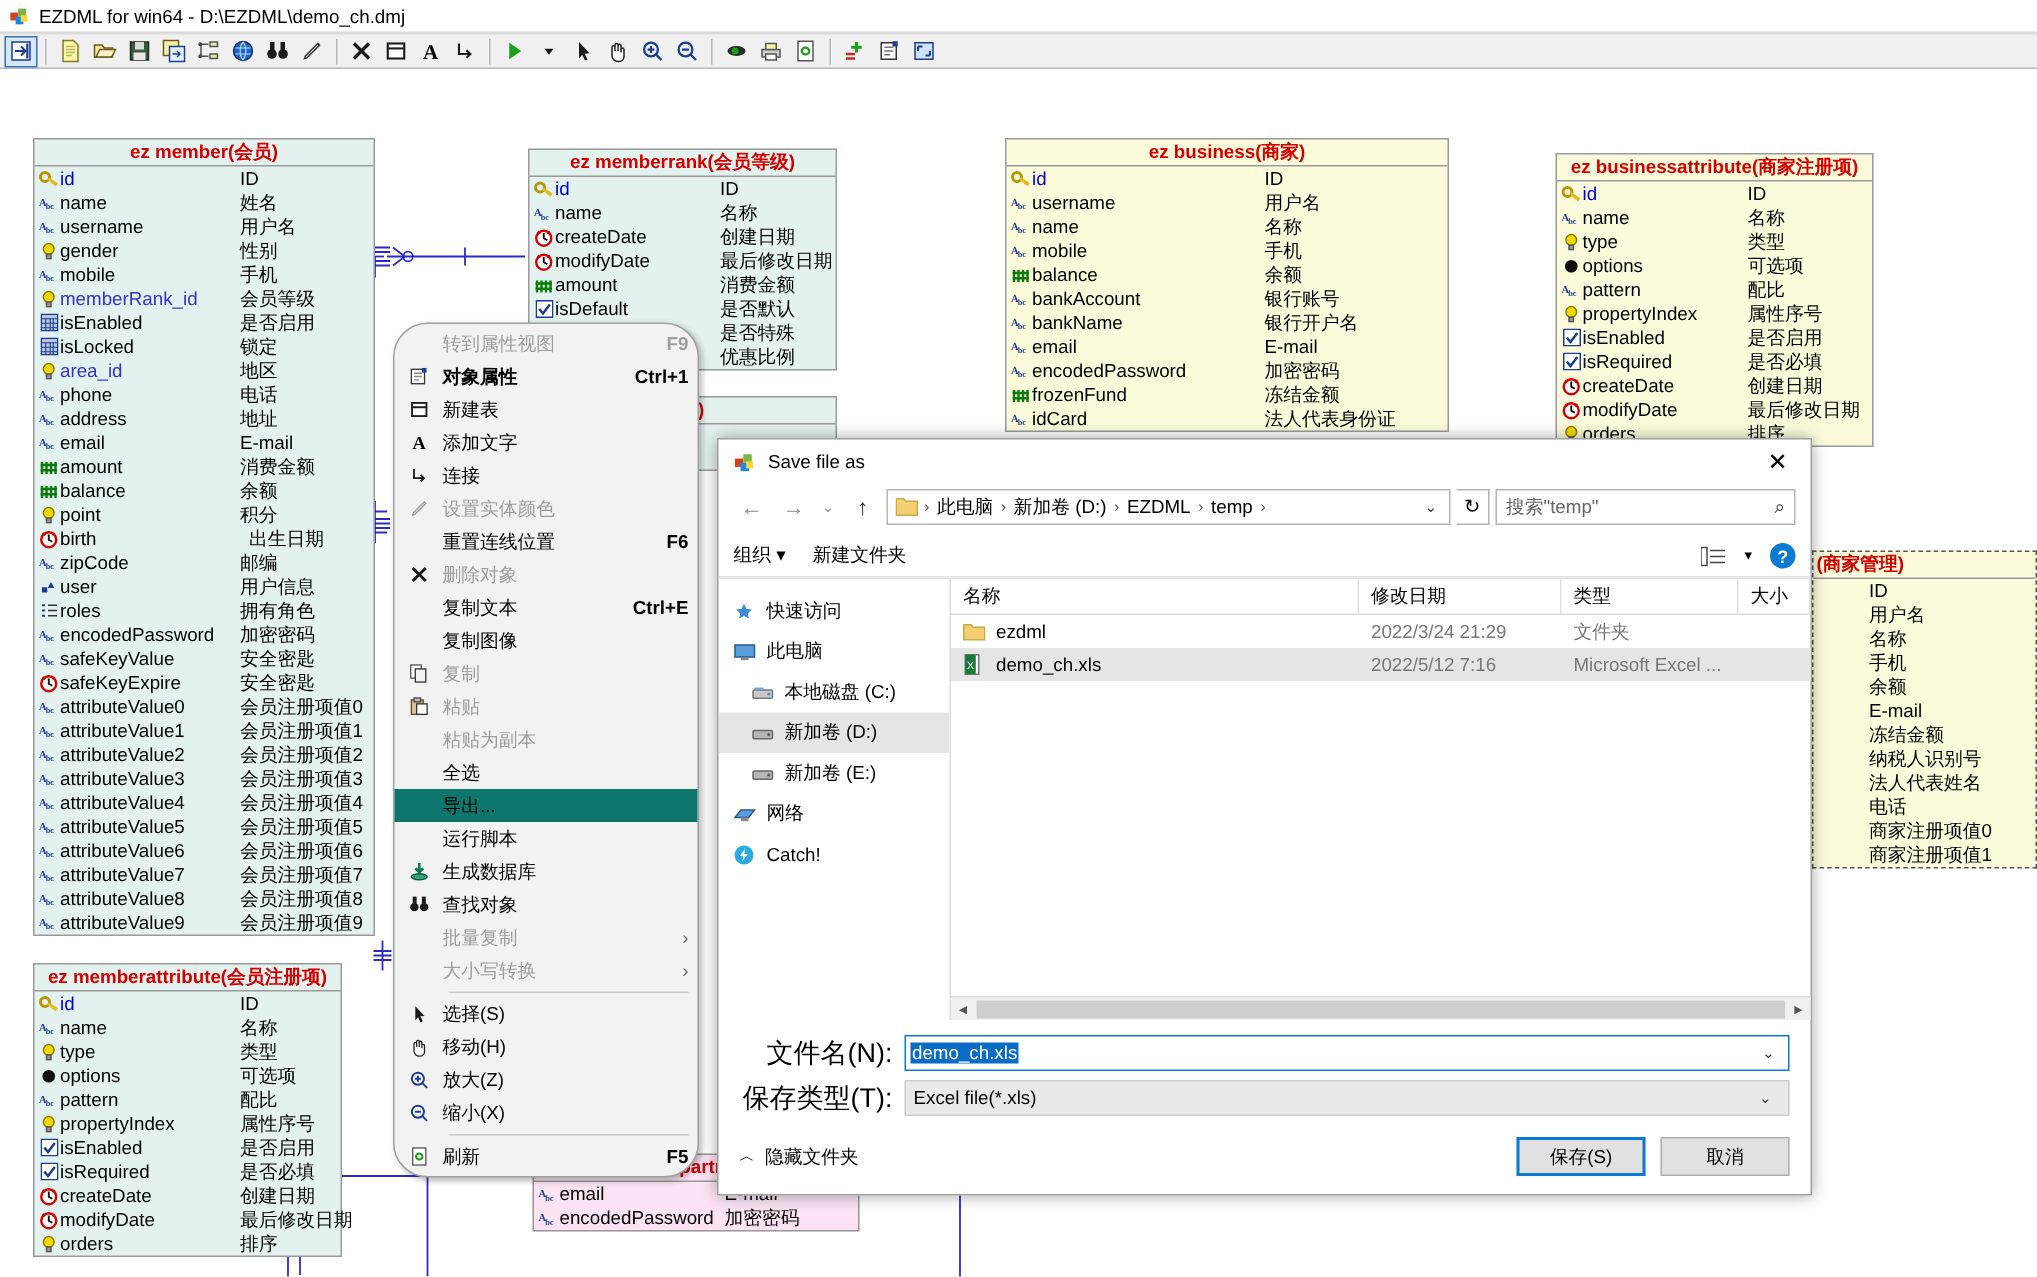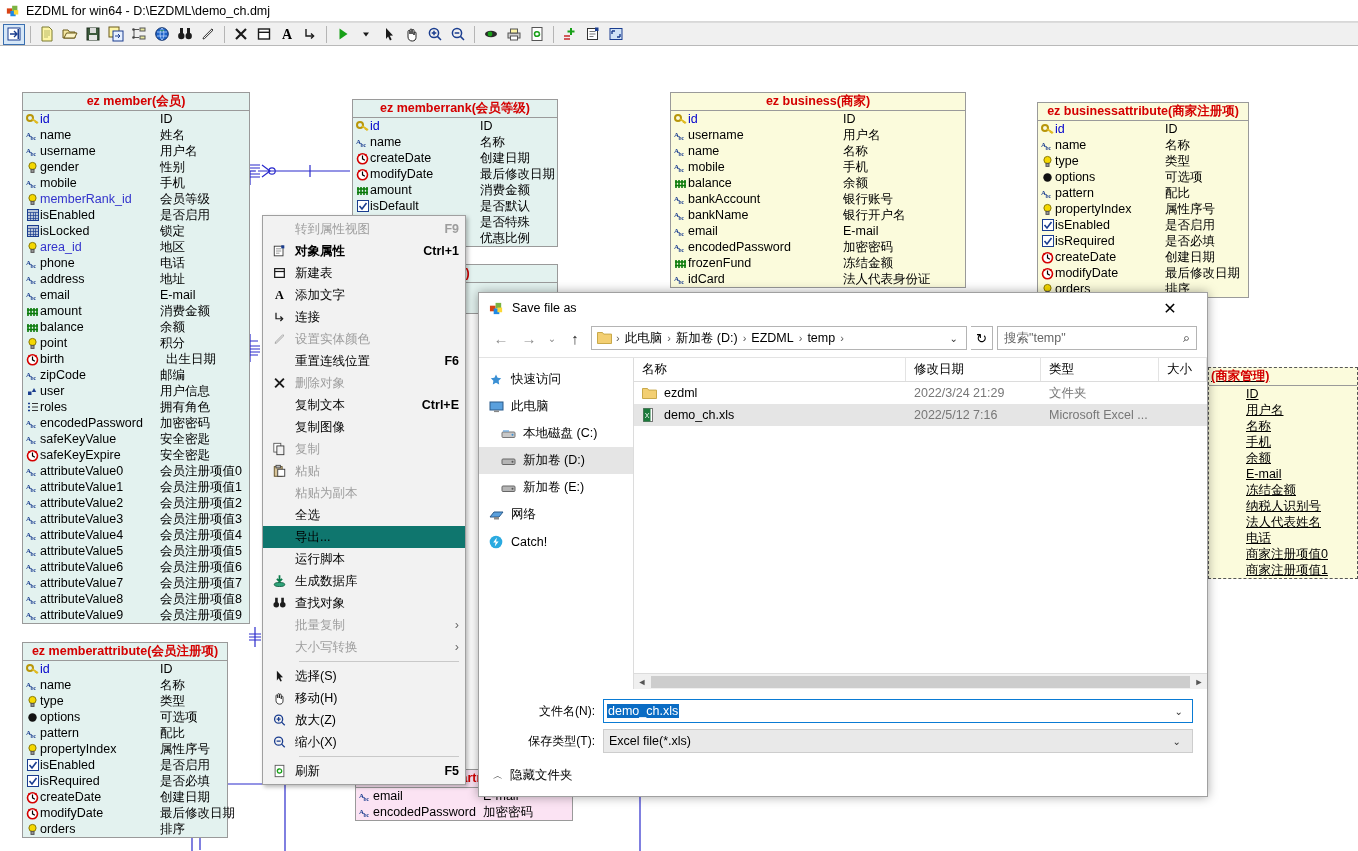--- a/index.html
+++ b/index.html
@@ -60,21 +60,21 @@
   .ctxmenu .row.bold .lb { font-weight:bold; }
   .ctxmenu .row.hl { background:#0f766e; }
   .ctxmenu .row .arrow { padding-left:14px; color:#666; }
   .ctxmenu .sep { height:1px; background:#c9c9c9; margin:3px 6px 3px 36px; }
 
   
   .dialog {
     position:absolute; background:#ffffff; border:1px solid #a0a0a0;
     box-shadow:0 0 10px rgba(0,0,0,.35); z-index:60; display:flex; flex-direction:column;
   }
-  .dlg-title { height:30px; display:flex; align-items:center; padding:0 15px 0 10px; font-size:12.5px; }
+  .dlg-title { height:30px; display:flex; align-items:center; padding:0 0 0 10px; font-size:12.5px; }
   .dlg-title .dt-ic { width:15px;height:15px;margin-right:8px; }
   .dlg-title .dt-x { margin-left:auto; width:44px;height:30px;display:flex;align-items:center;justify-content:center;font-size:16px; }
   .dlg-nav { height:34px; display:flex; align-items:center; gap:4px; padding:0 10px 4px 10px; }
   .navbtn { width:24px;height:24px;display:flex;align-items:center;justify-content:center;color:#8b8b8b;font-size:15px; }
   .navbtn.on { color:#2b2b2b; }
   .crumbbar {
     flex:1; height:24px; border:1px solid #b4b4b4; background:#fff; display:flex;
     align-items:center; padding:0 2px; font-size:12.5px;
   }
   .crumbbar .cb-folder { width:15px;height:14px;margin:0 2px 0 3px; }
@@ -99,21 +99,21 @@
   .fl-rows { flex:1; }
   .fl-row { height:22px; display:flex; align-items:center; font-size:12.5px; }
   .fl-row.sel { background:#e5e5e5; }
   .fl-row .c { padding:0 8px; display:flex; align-items:center; overflow:hidden; white-space:nowrap; }
   .fl-row .c.dim { color:#777; }
   .hbar { height:16px; background:#f0f0f0; display:flex; align-items:center; border-top:1px solid #dcdcdc; }
   .hbar .arr { width:16px;text-align:center;color:#555;font-size:9px; }
   .hbar .thumb { flex:1;height:12px;background:#cdcdcd;margin:0 1px; }
   .dlg-bottom { padding:10px 14px 0 14px; }
   .frow { display:flex; align-items:center; margin-bottom:6px; }
-  .frow .lbl { width:110px; text-align:right; padding-right:8px; font-size:12px; }
+  .frow .lbl { width:110px; text-align:right; padding-right:8px; font-size:18px; }
   .fname-input { flex:1; height:24px; border:1px solid #0a7bd4; background:#fff; display:flex; align-items:center; padding:0 3px; }
   .fname-input .val { background:#0a6cc4; color:#fff; padding:0 1px; font-size:12.5px; }
   .fname-input .cv { margin-left:auto; padding:0 6px; color:#333; font-size:10px; }
   .ftype-input { flex:1; height:24px; border:1px solid #cdcdcd; background:#e9e9e9; display:flex; align-items:center; padding:0 5px; font-size:12.5px; }
   .ftype-input .cv { margin-left:auto; padding:0 6px; color:#333; font-size:10px; }
   .dlg-foot { display:flex; align-items:center; padding:8px 14px 12px 14px; }
   .hidefolders { display:flex; align-items:center; gap:7px; font-size:12.5px; }
   .dbtn { width:86px;height:26px;border:1px solid #adadad;background:#e1e1e1;display:flex;align-items:center;justify-content:center;font-size:12.5px;margin-left:10px; }
   .dbtn.primary { border:2px solid #0a7bd4; background:#e1e1e1; }
   svg { display:block; }
@@ -1100,21 +1100,21 @@
                 <circle cx="5.5" cy="5" r="3.6" fill="#f5d800" stroke="#8a7a00"></circle>
                 <rect x="4" y="8.4" width="3" height="3" fill="#999" stroke="#555"></rect>
               </svg>
             </span>
             <span class="fn" style="width: 120px;">orders</span>
             <span>排序</span>
           </div>
         </div>
     </div>
 
-    <div class="ertable c-cream" style="left:1208px;top:288px;width:150px;border:1px dashed #555;text-decoration:underline;">
+    <div class="ertable c-cream" style="left:1208px;top:288px;width:150px;border:1px dashed #555;">
       <div class="er-head" style="text-align:left;padding-left:2px">
         <span>(商家管理)</span>
       </div>
       <div class="er-body" style="padding-left:14px" id="t5">
           <div class="errow pk">
             <span class="ic"></span>
             <span class="fn" style="width: 0px;"></span>
             <span>ID</span>
           </div>
           <div class="errow">
@@ -1198,21 +1198,21 @@
               </svg>
             </span>
             <span class="fn" style="width: 110px;">encodedPassword</span>
             <span>加密密码</span>
           </div>
         </div>
     </div>
 
   </div>
 
-  <div class="ctxmenu" style="left:262px;top:215px;width:204px;" id="ctxmenu">
+  <div class="ctxmenu" style="left:262px;top:215px;width:204px;border-radius:23px;" id="ctxmenu">
       <div class="row dim">
         <span class="gi"></span>
         <span class="lb">转到属性视图</span>
         <span class="sc">F9</span>
       </div>
       <div class="row bold">
         <span class="gi">
           <svg width="15" height="14" viewBox="0 0 16 16">
             <rect x="2" y="2.5" width="10" height="11" fill="#fff" stroke="#333"></rect>
             <path d="M4 5.5h6M4 8h6M4 10.5h4" stroke="#888"></path>
@@ -1423,20 +1423,32 @@
         <span class="sep">›</span>
         <span class="cb-v">⌄</span>
       </div>
       <div class="refresh">↻</div>
       <div class="searchbox">
         <span>搜索"temp"</span>
         <span class="mag">⌕</span>
       </div>
     </div>
 
+    <div class="dlg-cmdbar">
+      <span>组织 ▾</span>
+      <span>新建文件夹</span>
+      <span class="sp">
+        <svg width="17" height="14" viewBox="0 0 17 14">
+            <rect x="0" y="1" width="4" height="12" fill="none" stroke="#444"></rect>
+            <path d="M6 3h10M6 7h10M6 11h10" stroke="#444"></path>
+          </svg>
+        <span style="font-size:10px">▾</span>
+        <span class="helpbtn">?</span>
+      </span>
+    </div>
 
     <div class="dlg-main">
       <div class="dlg-side" id="dlgside">
           <div class="sideitem">
             <span class="si">
               <svg width="14" height="14" viewBox="0 0 14 14">
                 <path d="M7 1.5l1.6 3.3 3.6.5-2.6 2.5.6 3.6L7 9.7 3.8 11.4l.6-3.6L1.8 5.3l3.6-.5z" fill="#3a8fd4"></path>
               </svg>
             </span>
             <span>快速访问</span>
@@ -1557,16 +1569,20 @@
           <span class="cv">⌄</span>
         </div>
       </div>
     </div>
 
     <div class="dlg-foot">
       <div class="hidefolders">
         <span style="font-size:10px">︿</span>
         <span>隐藏文件夹</span>
       </div>
+      <div style="margin-left:auto;display:flex">
+        <div class="dbtn primary">保存(S)</div>
+        <div class="dbtn">取消</div>
+      </div>
     </div>
   </div>
 
 </div>
 
 </body></html>

